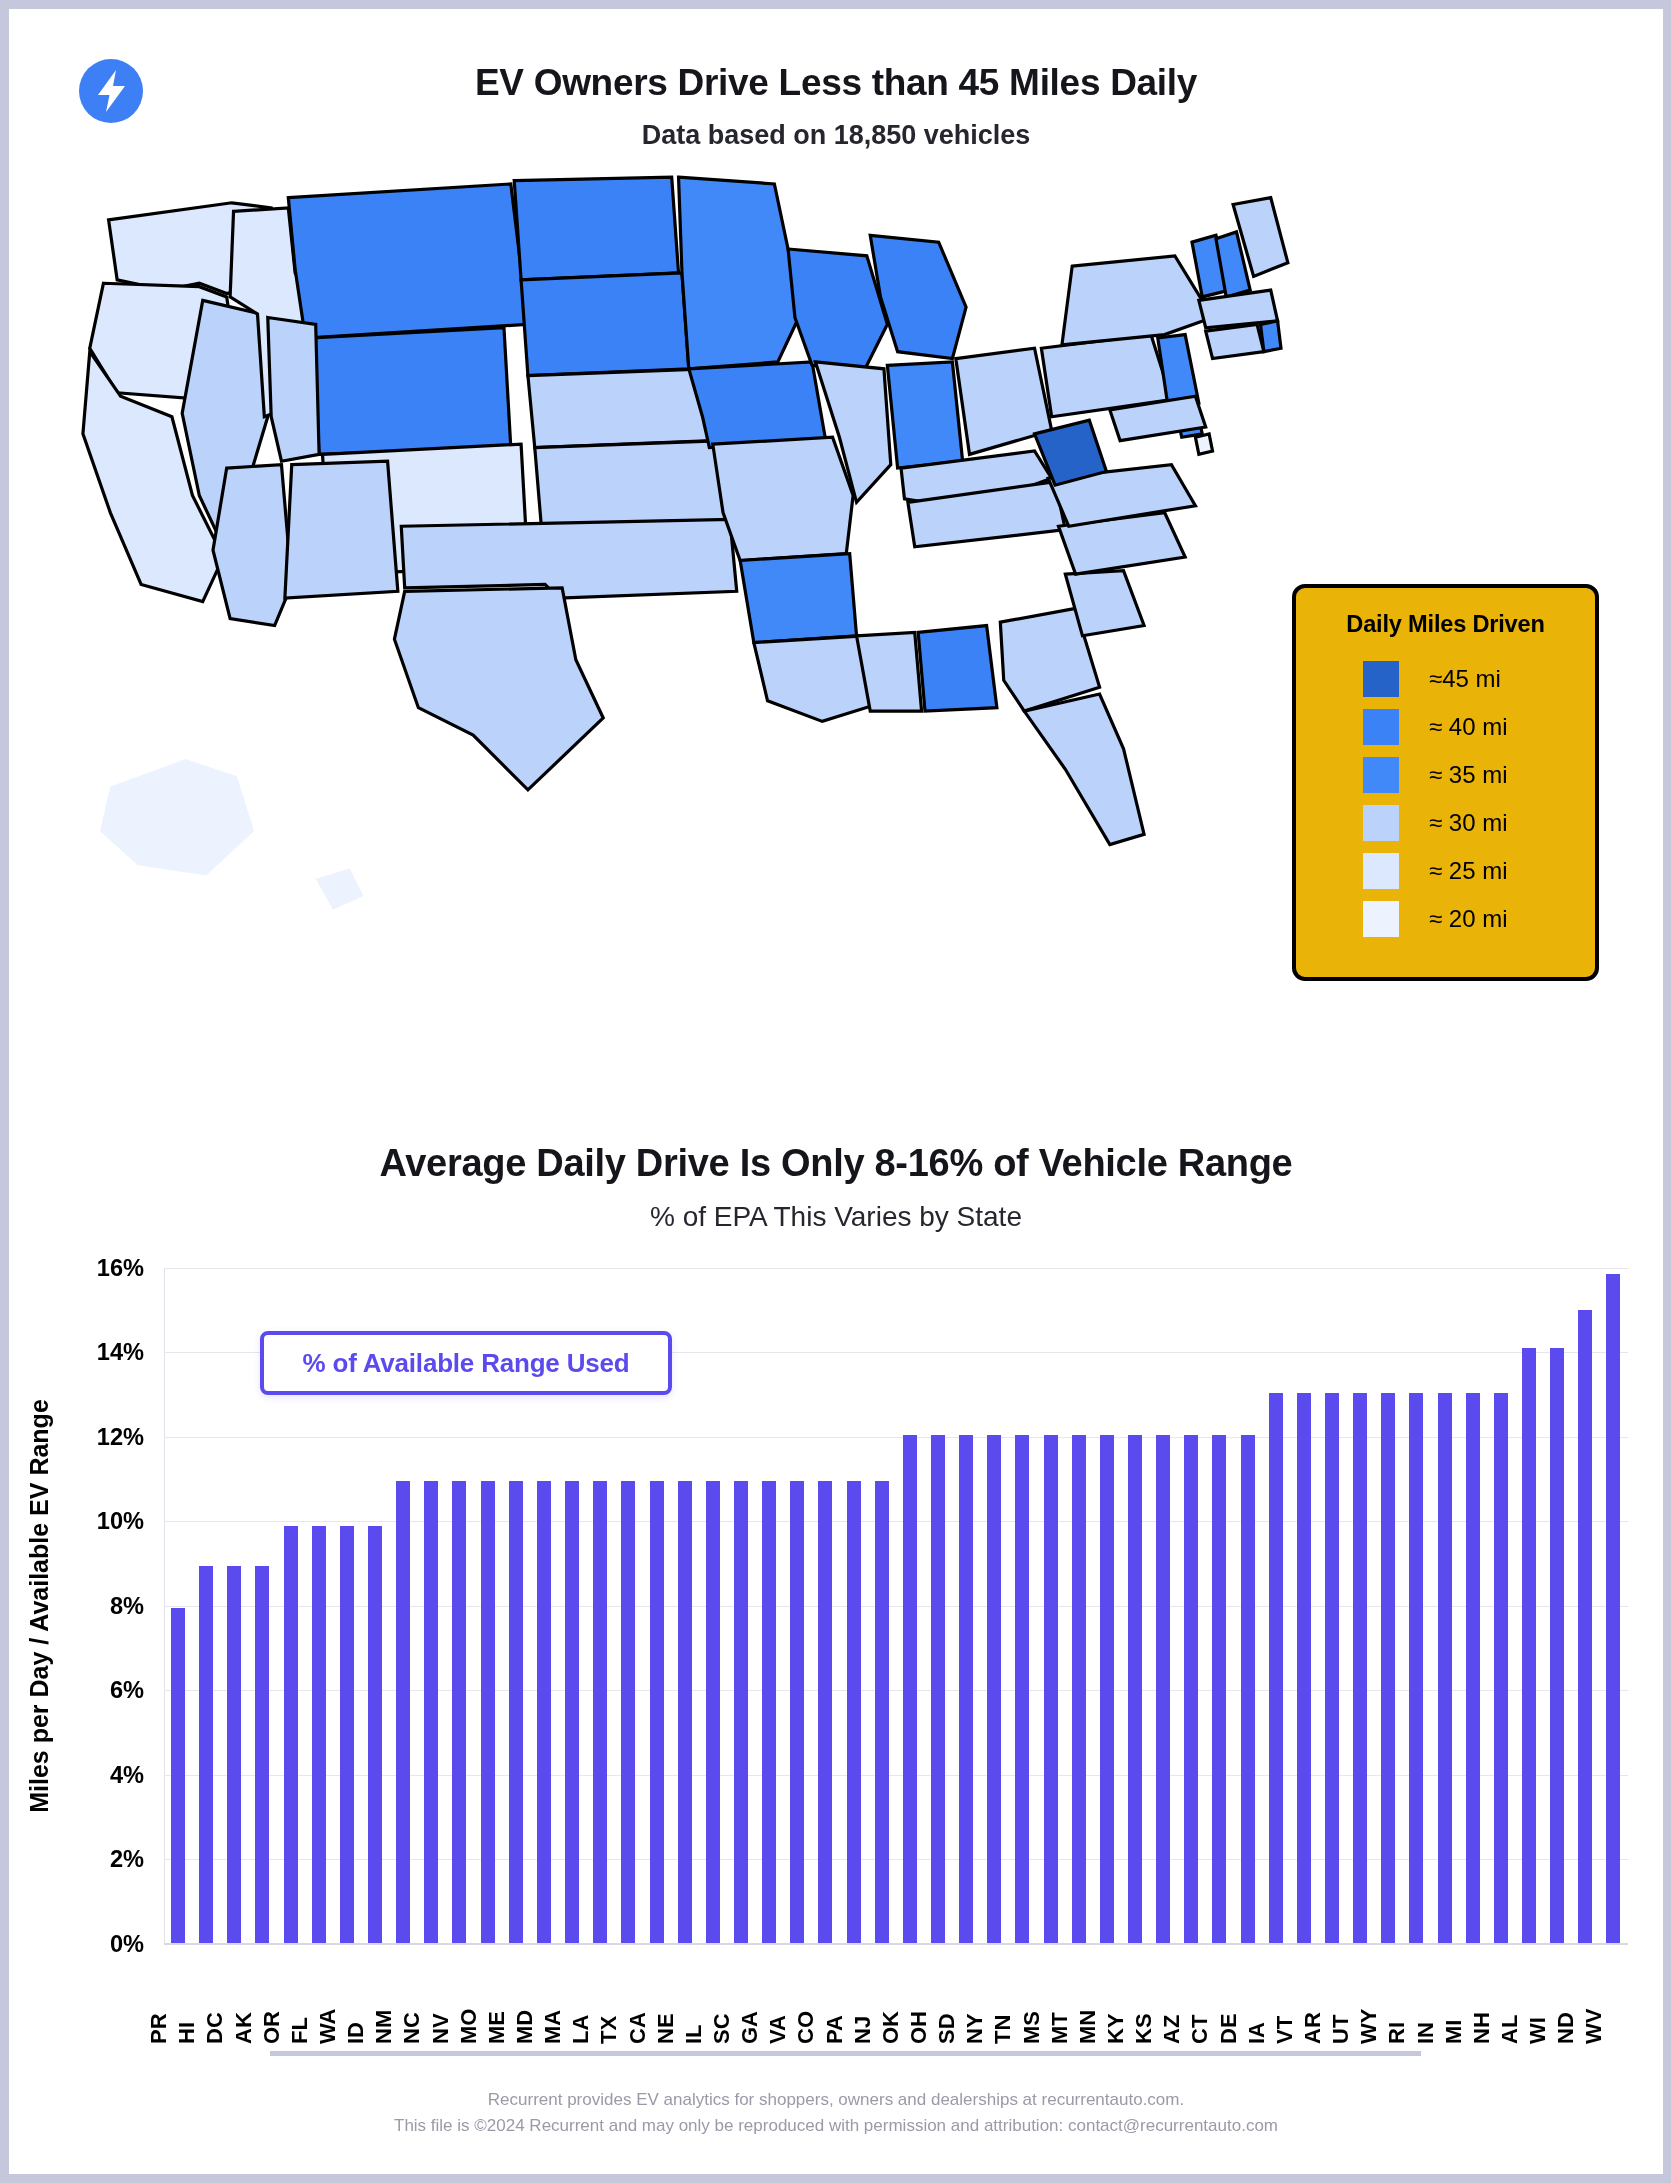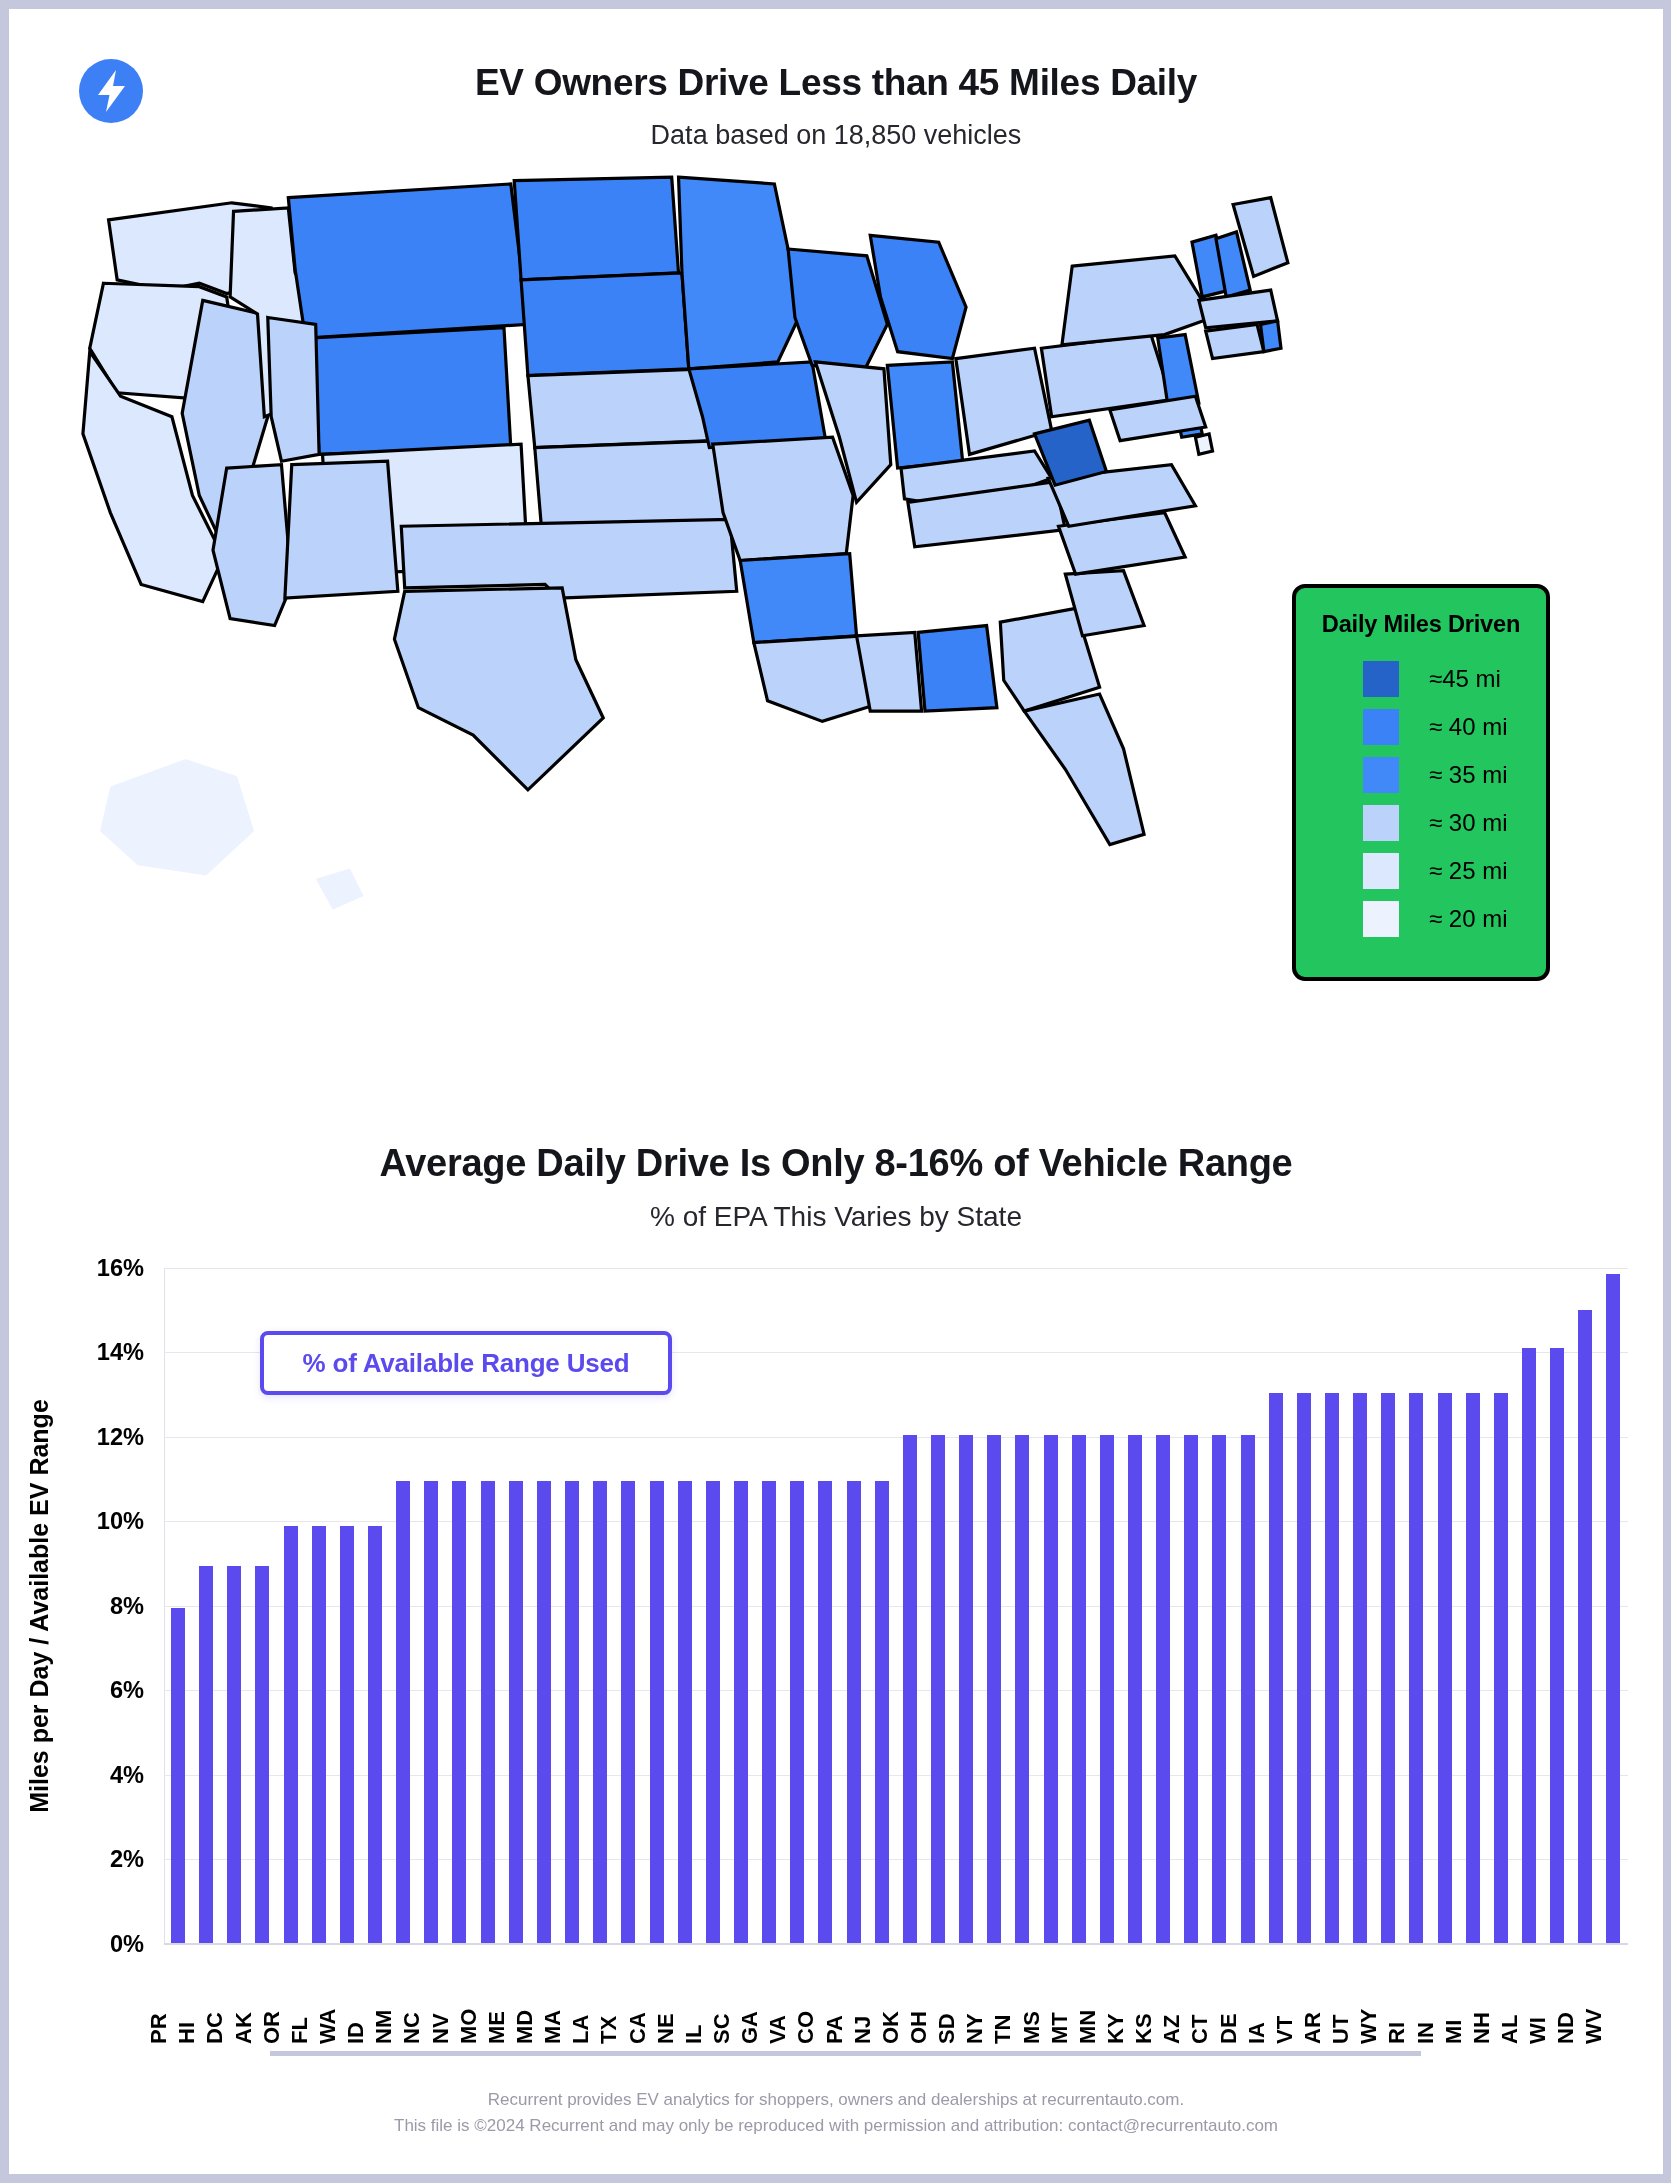--- a/index.html
+++ b/index.html
@@ -27,37 +27,37 @@
 
   .head-title {
     position: absolute; left: 0; top: 53px; width: 1654px;
     text-align: center;
     font-size: 37px; font-weight: 700; color: #15151c;
     letter-spacing: -0.3px;
   }
   .head-sub {
     position: absolute; left: 0; top: 111px; width: 1654px;
     text-align: center;
-    font-size: 27px; font-weight: 400; color: #26262e;
+    font-size: 27px; font-weight: 700; color: #26262e;
   }
 
   
   .map-wrap {
     position: absolute; left: 0; top: 151px;
     width: 1654px; height: 890px;
   }
   .map-wrap svg { display: block; width: 100%; height: 100%; }
   .st { stroke: #000000; stroke-width: 3.2; vector-effect: non-scaling-stroke; }
   .st-off { stroke: none; }
 
   
   .legend {
     position: absolute; left: 1283px; top: 575px;
-    width: 258px; height: 397px;
-    background: #22c55e;
+    width: 307px; height: 397px;
+    background: #eab308;
     border: 4.5px solid #000000;
     border-radius: 13px;
     padding: 23px 0 0 0;
   }
   .legend-title {
     text-align: center; font-size: 23.6px; font-weight: 700;
     color: #000; margin-bottom: 17px; letter-spacing: -0.2px;
   }
   .legend-row {
     display: flex; align-items: center;

